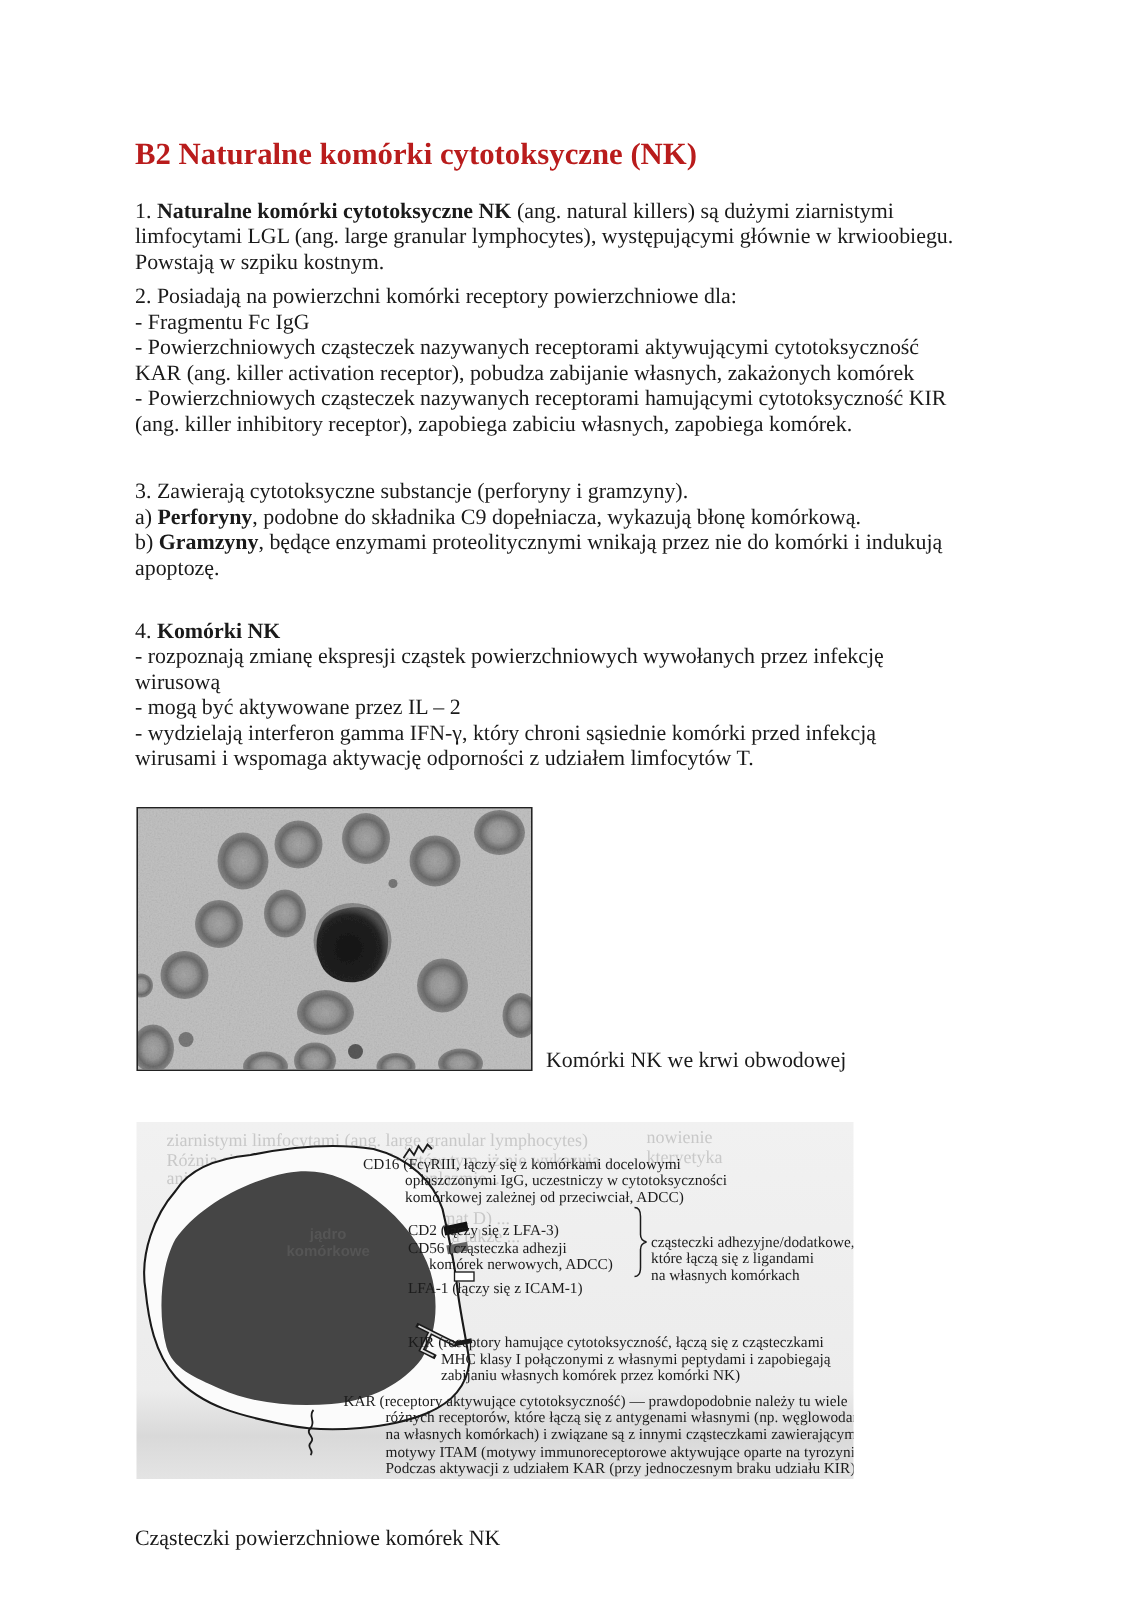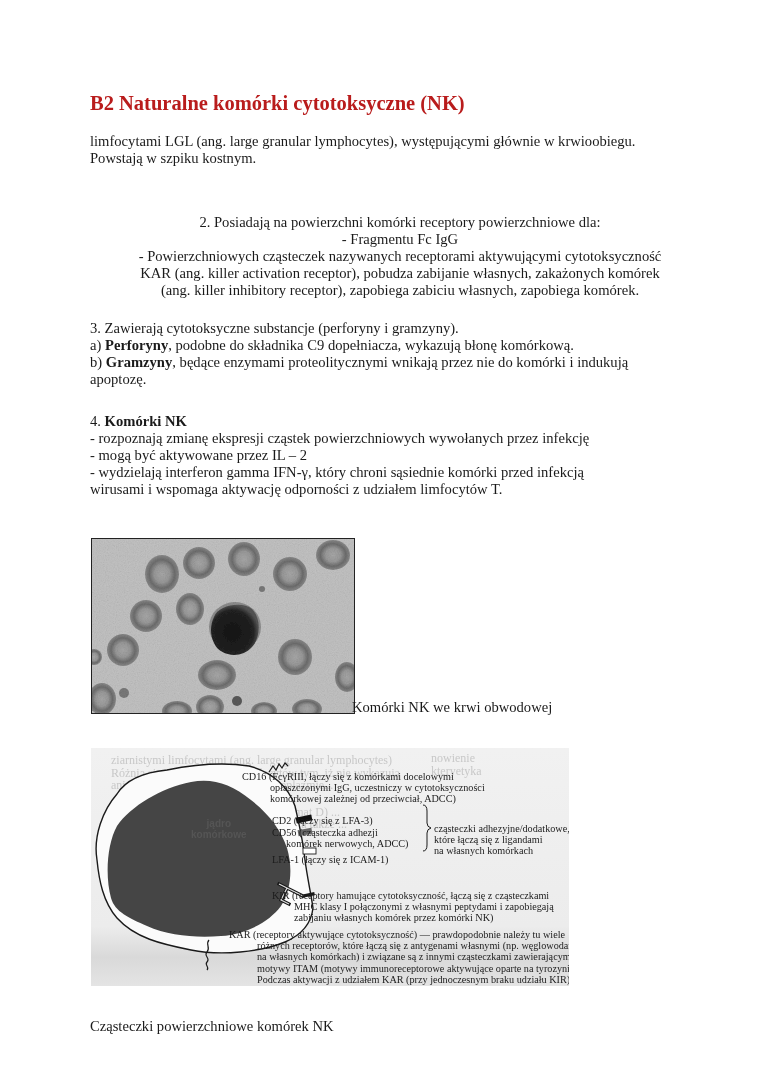--- a/index.html
+++ b/index.html
@@ -8,21 +8,21 @@
   .page { position: absolute; left: 0; top: 0; width: 760px; height: 1075px; }
   .title { position: absolute; left: 90px; top: 91px; font-size: 20.5px; font-weight: bold;
            margin: 0; line-height: 24px; white-space: nowrap; color: #b91c1c; }
   .para { position: absolute; left: 90px; font-size: 14.6px; line-height: 17px; margin: 0; width: 620px; }
   .para .ln { display: block; white-space: nowrap; }
   b { font-weight: bold; }
 
   .photo { position: absolute; left: 91px; top: 538px; width: 262px; height: 174px;
            border: 1.5px solid #222; overflow: hidden; background: #c9c9c9; }
   .photo svg { display: block; }
-  .photo-caption { position: absolute; left: 352px; top: 699px; font-size: 14.6px; line-height: 17px; white-space: nowrap; }
+  .photo-caption { position: absolute; left: 364px; top: 699px; font-size: 14.6px; line-height: 17px; white-space: nowrap; }
 
   .diagram { position: absolute; left: 91px; top: 748px; width: 478px; height: 238px; overflow: hidden;
              background: linear-gradient(180deg, #f1f1f1 0%, #ececec 75%, #d9d9d9 88%, #e4e4e4 100%); }
   .diagram svg { position: absolute; left: 0; top: 0; }
   .dlabel { position: absolute; font-family: Liberation Serif, serif;
             font-size: 10.2px; line-height: 11.2px; color: #1b1b1b; white-space: nowrap; margin-top: 12px; }
   .dlabel .ind { display: block; padding-left: 14px; }
   .bleed { position: absolute; font-family: "Liberation Serif", serif; font-size: 12px; line-height: 12.5px;
            color: #c8c8c8; white-space: nowrap; }
   .nucleus-label { position: absolute; left: 100px; top: 70px; font-family: "Liberation Sans", sans-serif;
@@ -30,42 +30,45 @@
   .diagram-caption { position: absolute; left: 90px; top: 1018px; font-size: 14.6px; line-height: 17px; white-space: nowrap; }
 </style>
 </head>
 <body>
 
 <div class="page">
 
   <h1 class="title">B2 Naturalne komórki cytotoksyczne (NK)</h1>
 
   <p class="para" style="top:133px;">
+    <span class="ln"><span>1.</span> <b>Naturalne komórki cytotoksyczne NK</b><span> (ang. natural killers) są dużymi ziarnistymi</span></span>
     <span class="ln">limfocytami LGL (ang. large granular lymphocytes), występującymi głównie w krwioobiegu.</span>
     <span class="ln">Powstają w szpiku kostnym.</span>
   </p>
 
-  <p class="para" style="top:214px;text-align:center;">
+  <p class="para" style="top:190px;">
     <span class="ln">2. Posiadają na powierzchni komórki receptory powierzchniowe dla:</span>
     <span class="ln">- Fragmentu Fc IgG</span>
     <span class="ln">- Powierzchniowych cząsteczek nazywanych receptorami aktywującymi cytotoksyczność</span>
     <span class="ln">KAR (ang. killer activation receptor), pobudza zabijanie własnych, zakażonych komórek</span>
+    <span class="ln">- Powierzchniowych cząsteczek nazywanych receptorami hamującymi cytotoksyczność KIR</span>
     <span class="ln">(ang. killer inhibitory receptor), zapobiega zabiciu własnych, zapobiega komórek.</span>
   </p>
 
   <p class="para" style="top:320px;">
     <span class="ln">3. Zawierają cytotoksyczne substancje (perforyny i gramzyny).</span>
     <span class="ln"><span>a) </span><b>Perforyny</b><span>, podobne do składnika C9 dopełniacza, wykazują błonę komórkową.</span></span>
     <span class="ln"><span>b) </span><b>Gramzyny</b><span>, będące enzymami proteolitycznymi wnikają przez nie do komórki i indukują</span></span>
     <span class="ln">apoptozę.</span>
   </p>
 
   <p class="para" style="top:413px;">
     <span class="ln"><span>4. </span><b>Komórki NK</b></span>
     <span class="ln">- rozpoznają zmianę ekspresji cząstek powierzchniowych wywołanych przez infekcję</span>
+    <span class="ln">wirusową</span>
     <span class="ln">- mogą być aktywowane przez IL – 2</span>
     <span class="ln">- wydzielają interferon gamma IFN-γ, który chroni sąsiednie komórki przed infekcją</span>
     <span class="ln">wirusami i wspomaga aktywację odporności z udziałem limfocytów T.</span>
   </p>
 
   <div class="photo">
     <svg width="262" height="174" viewBox="0 0 262 174">
       <defs>
         <filter id="grain" x="0" y="0" width="100%" height="100%">
           <feTurbulence type="fractalNoise" baseFrequency="0.9" numOctaves="2" seed="4" result="n"></feTurbulence>

